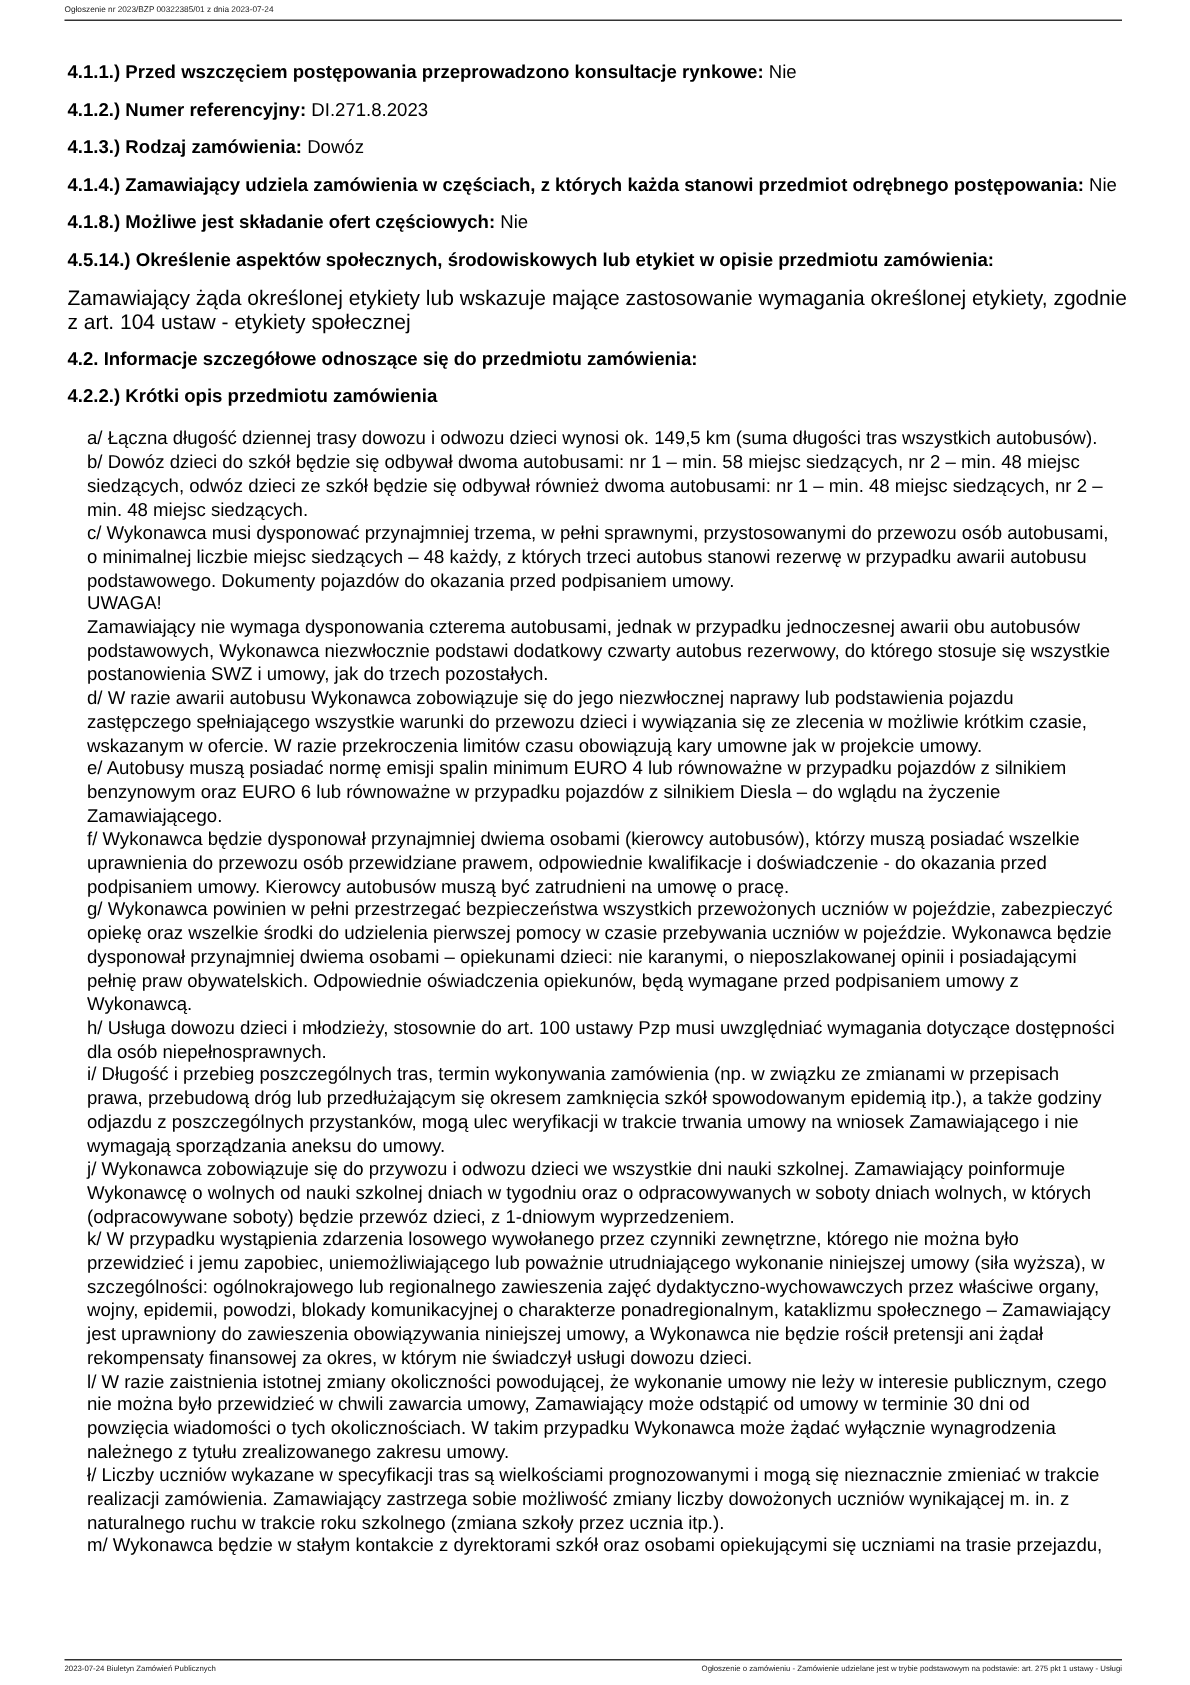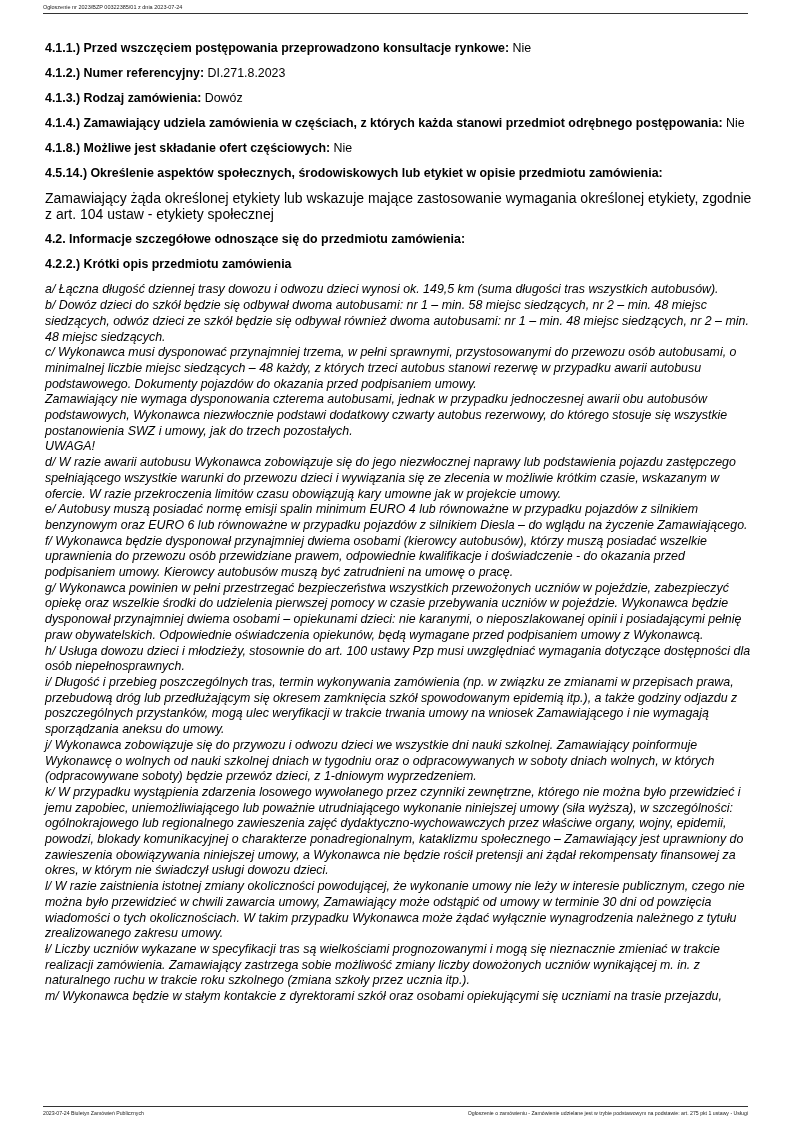--- a/index.html
+++ b/index.html
@@ -5,21 +5,21 @@
   html, body { margin: 0; padding: 0; background: #ffffff; }
   body { width: 793px; height: 1123px; position: relative; overflow: hidden;
          font-family: "Liberation Sans", sans-serif; color: #000; }
   .page-header { position: absolute; left: 43px; top: 3px; width: 705px;
                  border-bottom: 1px solid #333; padding-bottom: 2px; }
   .page-header span { font-size: 5.5px; color: #222; display: block; line-height: 8px; }
   .content { position: absolute; left: 45px; top: 41px; width: 712px; }
   .field { font-size: 12.4px; line-height: 15px; margin: 0 0 10px 0; }
   .field b { font-weight: bold; }
   .para { font-size: 14px; line-height: 15.7px; margin: 0 0 10px 0; }
-  .desc { font-size: 12.4px; line-height: 15.7px; margin: 0; font-style: italic; }
+  .desc { font-size: 12.4px; line-height: 15.7px; margin: 13px; }
   .desc div { margin: 0; }
   .page-footer { position: absolute; left: 43px; top: 1106px; width: 705px;
                  border-top: 1px solid #333; padding-top: 3px;
                  display: flex; justify-content: space-between; }
   .page-footer span { font-size: 5.2px; color: #222; line-height: 7px; }
 </style>
 </head>
 <body>
 
 <div class="page-header">
@@ -36,22 +36,22 @@
 
   <p class="para">Zamawiający żąda określonej etykiety lub wskazuje mające zastosowanie wymagania określonej etykiety, zgodnie z art. 104 ustaw - etykiety społecznej</p>
 
   <p class="field"><b>4.2. Informacje szczegółowe odnoszące się do przedmiotu zamówienia:</b></p>
   <p class="field"><b>4.2.2.) Krótki opis przedmiotu zamówienia</b></p>
 
   <div class="desc">
     <div>a/ Łączna długość dziennej trasy dowozu i odwozu dzieci wynosi ok. 149,5 km (suma długości tras wszystkich autobusów).</div>
     <div>b/ Dowóz dzieci do szkół będzie się odbywał dwoma autobusami: nr 1 – min. 58 miejsc siedzących, nr 2 – min. 48 miejsc siedzących, odwóz dzieci ze szkół będzie się odbywał również dwoma autobusami: nr 1 – min. 48 miejsc siedzących, nr 2 – min. 48 miejsc siedzących.</div>
     <div>c/ Wykonawca musi dysponować przynajmniej trzema, w pełni sprawnymi, przystosowanymi do przewozu osób autobusami, o minimalnej liczbie miejsc siedzących – 48 każdy, z których trzeci autobus stanowi rezerwę w przypadku awarii autobusu podstawowego. Dokumenty pojazdów do okazania przed podpisaniem umowy.</div>
+    <div>UWAGA!</div>
     <div>Zamawiający nie wymaga dysponowania czterema autobusami, jednak w przypadku jednoczesnej awarii obu autobusów podstawowych, Wykonawca niezwłocznie podstawi dodatkowy czwarty autobus rezerwowy, do którego stosuje się wszystkie postanowienia SWZ i umowy, jak do trzech pozostałych.</div>
-    <div>UWAGA!</div>
     <div>d/ W razie awarii autobusu Wykonawca zobowiązuje się do jego niezwłocznej naprawy lub podstawienia pojazdu zastępczego spełniającego wszystkie warunki do przewozu dzieci i wywiązania się ze zlecenia w możliwie krótkim czasie, wskazanym w ofercie. W razie przekroczenia limitów czasu obowiązują kary umowne jak w projekcie umowy.</div>
     <div>e/ Autobusy muszą posiadać normę emisji spalin minimum EURO 4 lub równoważne w przypadku pojazdów z silnikiem benzynowym oraz EURO 6 lub równoważne w przypadku pojazdów z silnikiem Diesla – do wglądu na życzenie Zamawiającego.</div>
     <div>f/ Wykonawca będzie dysponował przynajmniej dwiema osobami (kierowcy autobusów), którzy muszą posiadać wszelkie uprawnienia do przewozu osób przewidziane prawem, odpowiednie kwalifikacje i doświadczenie - do okazania przed podpisaniem umowy. Kierowcy autobusów muszą być zatrudnieni na umowę o pracę.</div>
     <div>g/ Wykonawca powinien w pełni przestrzegać bezpieczeństwa wszystkich przewożonych uczniów w pojeździe, zabezpieczyć opiekę oraz wszelkie środki do udzielenia pierwszej pomocy w czasie przebywania uczniów w pojeździe. Wykonawca będzie dysponował przynajmniej dwiema osobami – opiekunami dzieci: nie karanymi, o nieposzlakowanej opinii i posiadającymi pełnię praw obywatelskich. Odpowiednie oświadczenia opiekunów, będą wymagane przed podpisaniem umowy z Wykonawcą.</div>
     <div>h/ Usługa dowozu dzieci i młodzieży, stosownie do art. 100 ustawy Pzp musi uwzględniać wymagania dotyczące dostępności dla osób niepełnosprawnych.</div>
     <div>i/ Długość i przebieg poszczególnych tras, termin wykonywania zamówienia (np. w związku ze zmianami w przepisach prawa, przebudową dróg lub przedłużającym się okresem zamknięcia szkół spowodowanym epidemią itp.), a także godziny odjazdu z poszczególnych przystanków, mogą ulec weryfikacji w trakcie trwania umowy na wniosek Zamawiającego i nie wymagają sporządzania aneksu do umowy.</div>
     <div>j/ Wykonawca zobowiązuje się do przywozu i odwozu dzieci we wszystkie dni nauki szkolnej. Zamawiający poinformuje Wykonawcę o wolnych od nauki szkolnej dniach w tygodniu oraz o odpracowywanych w soboty dniach wolnych, w których (odpracowywane soboty) będzie przewóz dzieci, z 1-dniowym wyprzedzeniem.</div>
     <div>k/ W przypadku wystąpienia zdarzenia losowego wywołanego przez czynniki zewnętrzne, którego nie można było przewidzieć i jemu zapobiec, uniemożliwiającego lub poważnie utrudniającego wykonanie niniejszej umowy (siła wyższa), w szczególności: ogólnokrajowego lub regionalnego zawieszenia zajęć dydaktyczno-wychowawczych przez właściwe organy, wojny, epidemii, powodzi, blokady komunikacyjnej o charakterze ponadregionalnym, kataklizmu społecznego – Zamawiający jest uprawniony do zawieszenia obowiązywania niniejszej umowy, a Wykonawca nie będzie rościł pretensji ani żądał rekompensaty finansowej za okres, w którym nie świadczył usługi dowozu dzieci.</div>
     <div>l/ W razie zaistnienia istotnej zmiany okoliczności powodującej, że wykonanie umowy nie leży w interesie publicznym, czego nie można było przewidzieć w chwili zawarcia umowy, Zamawiający może odstąpić od umowy w terminie 30 dni od powzięcia wiadomości o tych okolicznościach. W takim przypadku Wykonawca może żądać wyłącznie wynagrodzenia należnego z tytułu zrealizowanego zakresu umowy.</div>
     <div>ł/ Liczby uczniów wykazane w specyfikacji tras są wielkościami prognozowanymi i mogą się nieznacznie zmieniać w trakcie realizacji zamówienia. Zamawiający zastrzega sobie możliwość zmiany liczby dowożonych uczniów wynikającej m. in. z naturalnego ruchu w trakcie roku szkolnego (zmiana szkoły przez ucznia itp.).</div>

